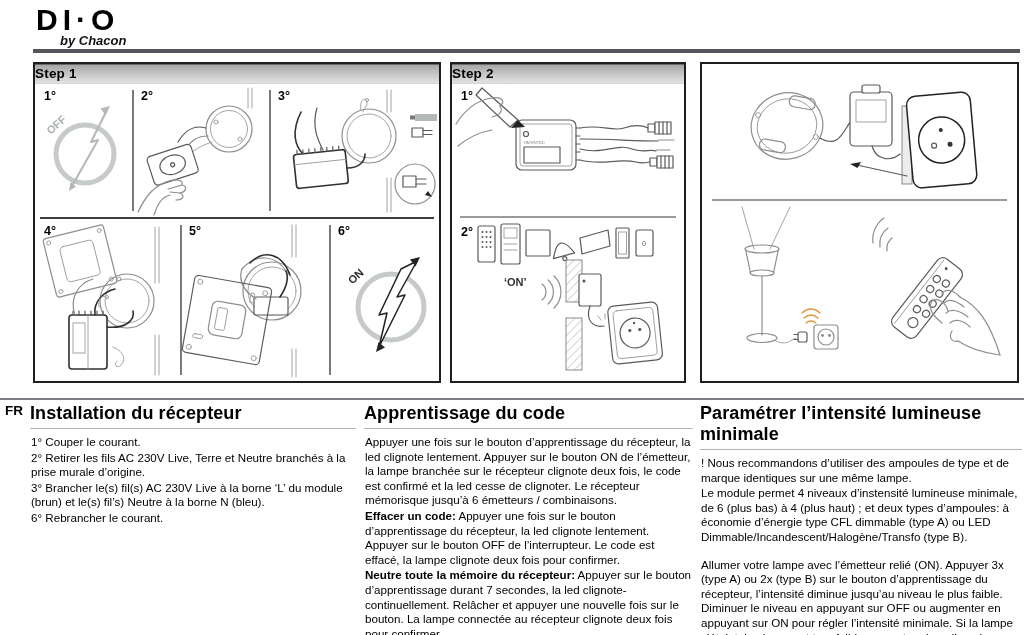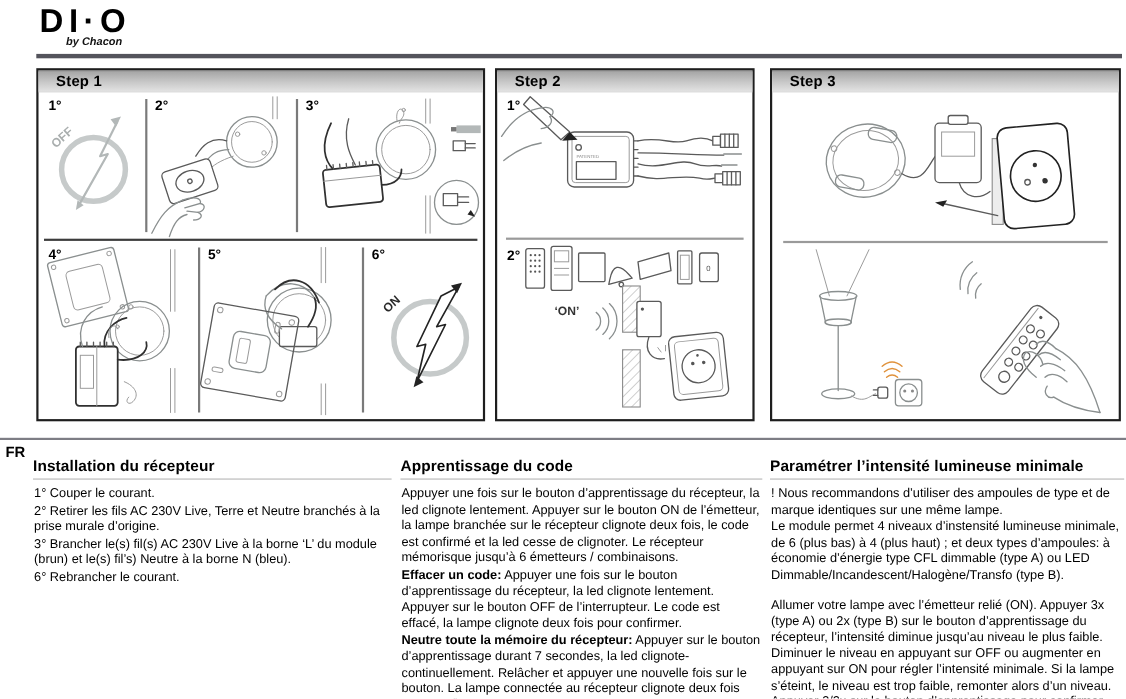--- a/index.html
+++ b/index.html
@@ -2,31 +2,31 @@
 <html><head>
 <meta charset="utf-8">
 <style>
   html,body{margin:0;padding:0;background:#fff}
   body{width:1024px;height:635px;position:relative;font-family:"Liberation Sans",sans-serif;color:#000;overflow:hidden}
   .page{position:absolute;inset:0;background:#fff}
 
   
   .logo{position:absolute;left:36px;top:4px}
   .brand{font-size:30px;font-weight:bold;letter-spacing:5px;line-height:32px}
-  .byline{font-size:10px;font-style:italic;font-weight:bold;margin:-3px 0 0 24px;color:#111}
+  .byline{font-size:13px;font-style:italic;font-weight:bold;margin:-3px 0 0 24px;color:#111}
   .toprule{position:absolute;left:33px;right:4px;top:49px;height:4px;background:#54545c}
 
   
   .panel{position:absolute;top:62px;height:321px;border:2px solid #1e1e1e;box-sizing:border-box;background:#fff}
   #p1{left:33px;width:408px}
   #p2{left:450px;width:236px}
   #p3{left:700px;width:319px}
   .panel-head{height:20px;box-sizing:border-box;border-top:1px solid #6a6a6a;border-bottom:1px solid #d5d5d5;
     background:linear-gradient(180deg,#a6a6a6 0%,#c9c9c9 55%,#e2e2e2 100%);
-    font-size:13.5px;font-weight:bold;padding:1px 0 0 16px;letter-spacing:.2px}
+    font-size:13.5px;font-weight:bold;padding:1px 0 0 0;letter-spacing:.2px}
   .pcontent{position:relative;height:297px}
   .cell{position:absolute;overflow:hidden}
   .cell svg{position:absolute;inset:0;width:100%;height:100%}
   .cl{position:absolute;left:9px;top:5px;font-size:12.5px;font-weight:bold;z-index:2}
   .vdiv{position:absolute;width:1.5px;background:#7a7a7a}
   .hdiv{position:absolute;left:5px;right:5px;height:2px;background:#3c3c3c}
   .ldiv{position:absolute;height:1.5px;background:#9a9a9a}
 
   
   svg .ln{fill:none;stroke:#5a5a5a;stroke-width:1.2;stroke-linecap:round;stroke-linejoin:round}
@@ -47,21 +47,21 @@
   .tinytxt{fill:#888;font-size:4px}
   .zerotxt{fill:#555;font-size:7px}
 
   
   .textrule{position:absolute;left:0;right:0;top:398px;height:2px;background:#7d7d85}
   .fr{position:absolute;left:5px;top:403px;font-size:13.5px;font-weight:bold}
   .col{position:absolute;top:400px}
   #col0{left:30px;width:326px}
   #col1{left:364px;width:329px}
   #col2{left:700px;width:322px}
-  .col h3{margin:0;font-size:14px;font-weight:bold;padding:15px 0 4px;border-bottom:1px solid #b5b5b5;letter-spacing:.1px}
+  .col h3{margin:0;font-size:18px;font-weight:bold;padding:3px 0 4px;border-bottom:1px solid #b5b5b5;letter-spacing:.1px}
   .col-body{padding-top:5px;font-size:11.6px;line-height:14.6px}
   .para{margin:1px}
   .para.gap{margin-top:13px}
   .bold{font-weight:bold}
   .sym{display:inline-block;vertical-align:-2px;margin:0 1px}
 </style>
 </head>
 <body>
 
 <div class="page">
@@ -324,23 +324,20 @@
             <circle cx="178" cy="110" r="1.6" fill="#555"></circle>
             <circle cx="188" cy="110" r="1.6" fill="#555"></circle>
             <circle cx="183" cy="103" r="1.2" fill="#555"></circle>
           </g>
         </svg>
       </div>
     </div>
   </section>
 
   <section class="panel" id="p3">
-    <div class="panel-head">
-      <span>Step 3</span>
-    </div>
     <div class="pcontent">
       <div class="ldiv" style="top:135px;left:10px;right:10px"></div>
 
       <div class="cell" style="left:0;top:0;width:315px;height:134px">
         <svg viewBox="0 0 315 134">
           <g transform="rotate(-15 85 62)">
             <ellipse class="gray wf" cx="85" cy="62" rx="36" ry="33"></ellipse>
             <ellipse class="thin" cx="85" cy="62" rx="30" ry="27"></ellipse>
             <rect class="gray" x="93" y="38" width="26" height="11" rx="5" transform="rotate(25 106 43)"></rect>
             <rect class="gray" x="53" y="72" width="26" height="11" rx="5" transform="rotate(25 66 77)"></rect>

